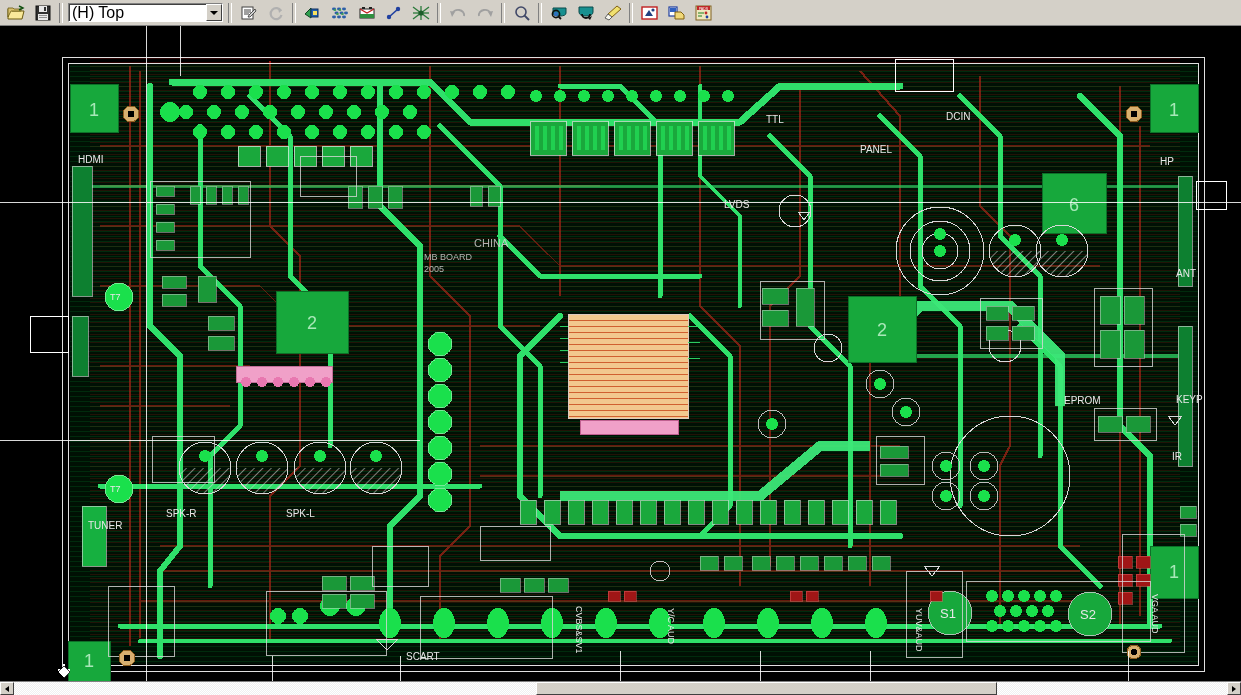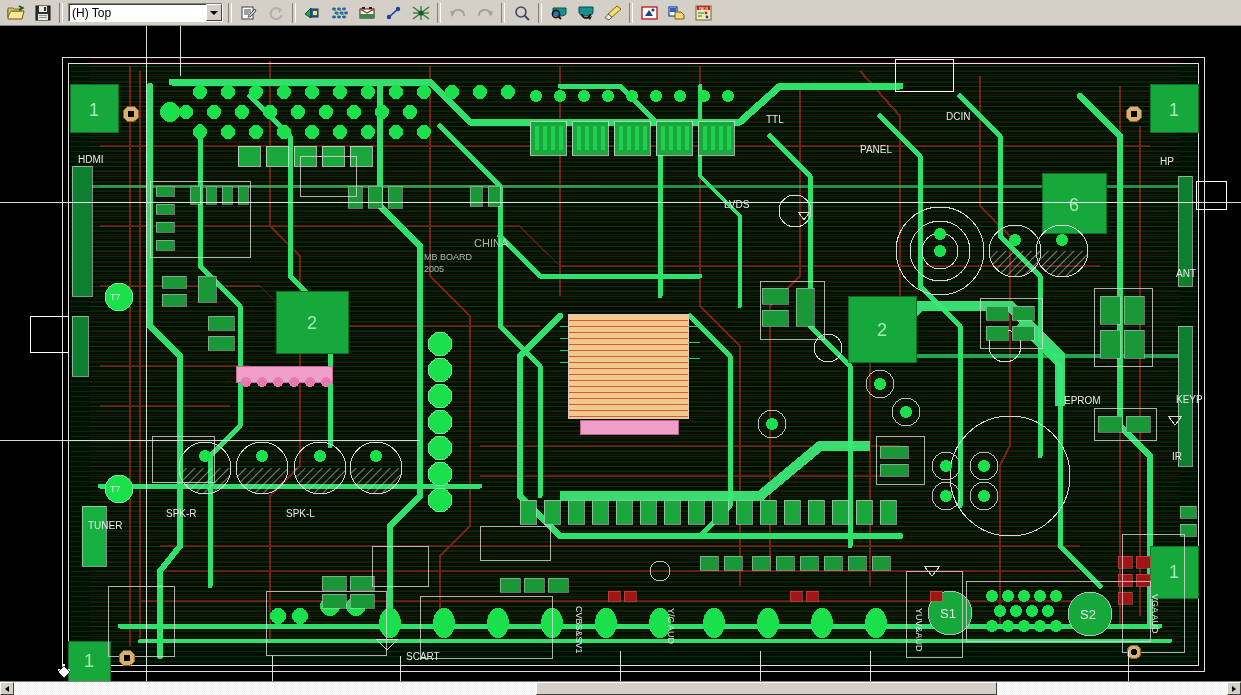--- a/index.html
+++ b/index.html
@@ -50,21 +50,21 @@
     border: 1px solid #808080;
     border-right-color: #ffffff;
     border-bottom-color: #ffffff;
     box-shadow: inset 1px 1px 0 #404040;
     display: flex; align-items: center;
     margin: 0 2px;
     box-sizing: border-box;
   }
   .tb-combo .val {
     flex: 1;
-    font-size: 12px;
+    font-size: 16px;
     color: #000;
     padding-left: 3px;
     white-space: nowrap;
     overflow: hidden;
   }
   .tb-combo .arrow {
     width: 16px; height: 17px;
     background: #d4d0c8;
     border-top: 1px solid #ffffff;
     border-left: 1px solid #ffffff;

